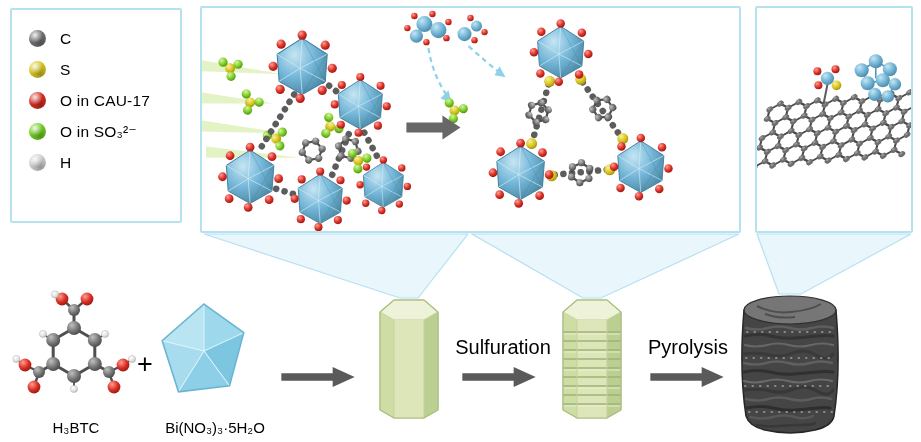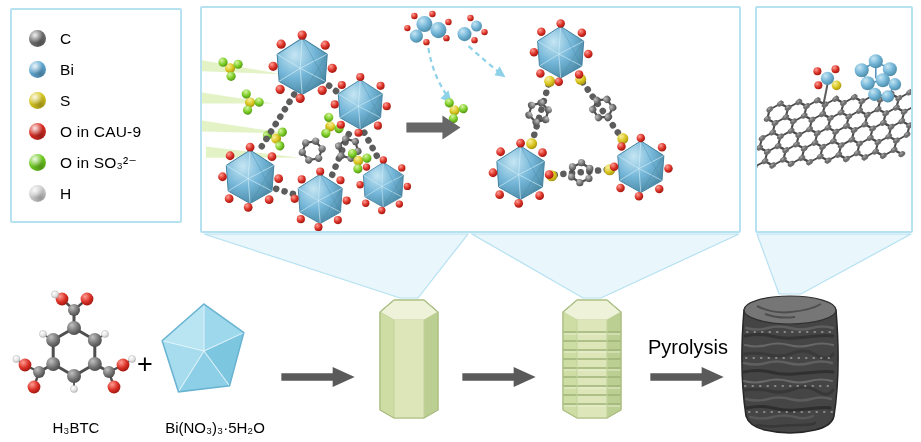--- a/index.html
+++ b/index.html
@@ -104,30 +104,26 @@
       <polygon points="757,234 911,234 801,294 779,294"></polygon>
     </g>
   </svg>
 
   <div class="panel" id="legendPanel">
     <div class="legend-item">
       <span class="sphere" style="background-color: rgb(111, 111, 111);"></span>
       <span class="legend-label">C</span>
     </div>
     <div class="legend-item">
-      <span class="sphere" style="background-color: rgb(95, 168, 211);"></span>
-      <span class="legend-label">Bi</span>
-    </div>
-    <div class="legend-item">
       <span class="sphere" style="background-color: rgb(214, 197, 31);"></span>
       <span class="legend-label">S</span>
     </div>
     <div class="legend-item">
       <span class="sphere" style="background-color: rgb(214, 43, 33);"></span>
-      <span class="legend-label">O in CAU-9</span>
+      <span class="legend-label">O in CAU-17</span>
     </div>
     <div class="legend-item">
       <span class="sphere" style="background-color: rgb(111, 203, 31);"></span>
       <span class="legend-label">O in SO₃²⁻</span>
     </div>
     <div class="legend-item">
       <span class="sphere" style="background-color: rgb(207, 207, 207);"></span>
       <span class="legend-label">H</span>
     </div>
   </div>
@@ -327,20 +323,21 @@
   <svg class="abs" id="rod1" style="left:374px;top:288px;width:70px;height:140px" viewBox="0 0 70 140">
     <polygon points="6,24 20,12 50,12 64,24 64,122 50,130 20,130 6,122" fill="#dce6b8" stroke="#b3c48c" stroke-width="1"></polygon>
     <polygon points="6,24 20,12 50,12 64,24 50,32 20,32" fill="#eef2d8" stroke="#c2d09a" stroke-width="1"></polygon>
     <polygon points="6,24 20,32 20,130 6,122" fill="#cddda4"></polygon>
     <polygon points="20,32 50,32 50,130 20,130" fill="#dce6b8"></polygon>
     <polygon points="50,32 64,24 64,122 50,130" fill="#bccf92"></polygon>
     <path d="M20,32 L20,130 M50,32 L50,130" stroke="#c3d29b" stroke-width="1" fill="none"></path>
     <polygon points="6,24 20,12 50,12 64,24 64,122 50,130 20,130 6,122" fill="none" stroke="#aabd82" stroke-width="1.2"></polygon>
   </svg>
 
+  <div class="lab step-label" style="left:448px;top:336px;width:110px">Sulfuration</div>
   <svg class="abs" style="left:462px;top:366px;width:74px;height:22px" viewBox="0 0 80 24">
     <polygon points="0,8 56,8 56,1 80,12 56,23 56,16 0,16" fill="#5a5a5a"></polygon>
   </svg>
 
   <svg class="abs" id="rod2" style="left:557px;top:288px;width:70px;height:140px" viewBox="0 0 70 140">
     <defs>
       <clipPath id="prismClip">
           <polygon points="6,24 20,12 50,12 64,24 64,122 50,130 20,130 6,122"></polygon>
         </clipPath>
     </defs>

